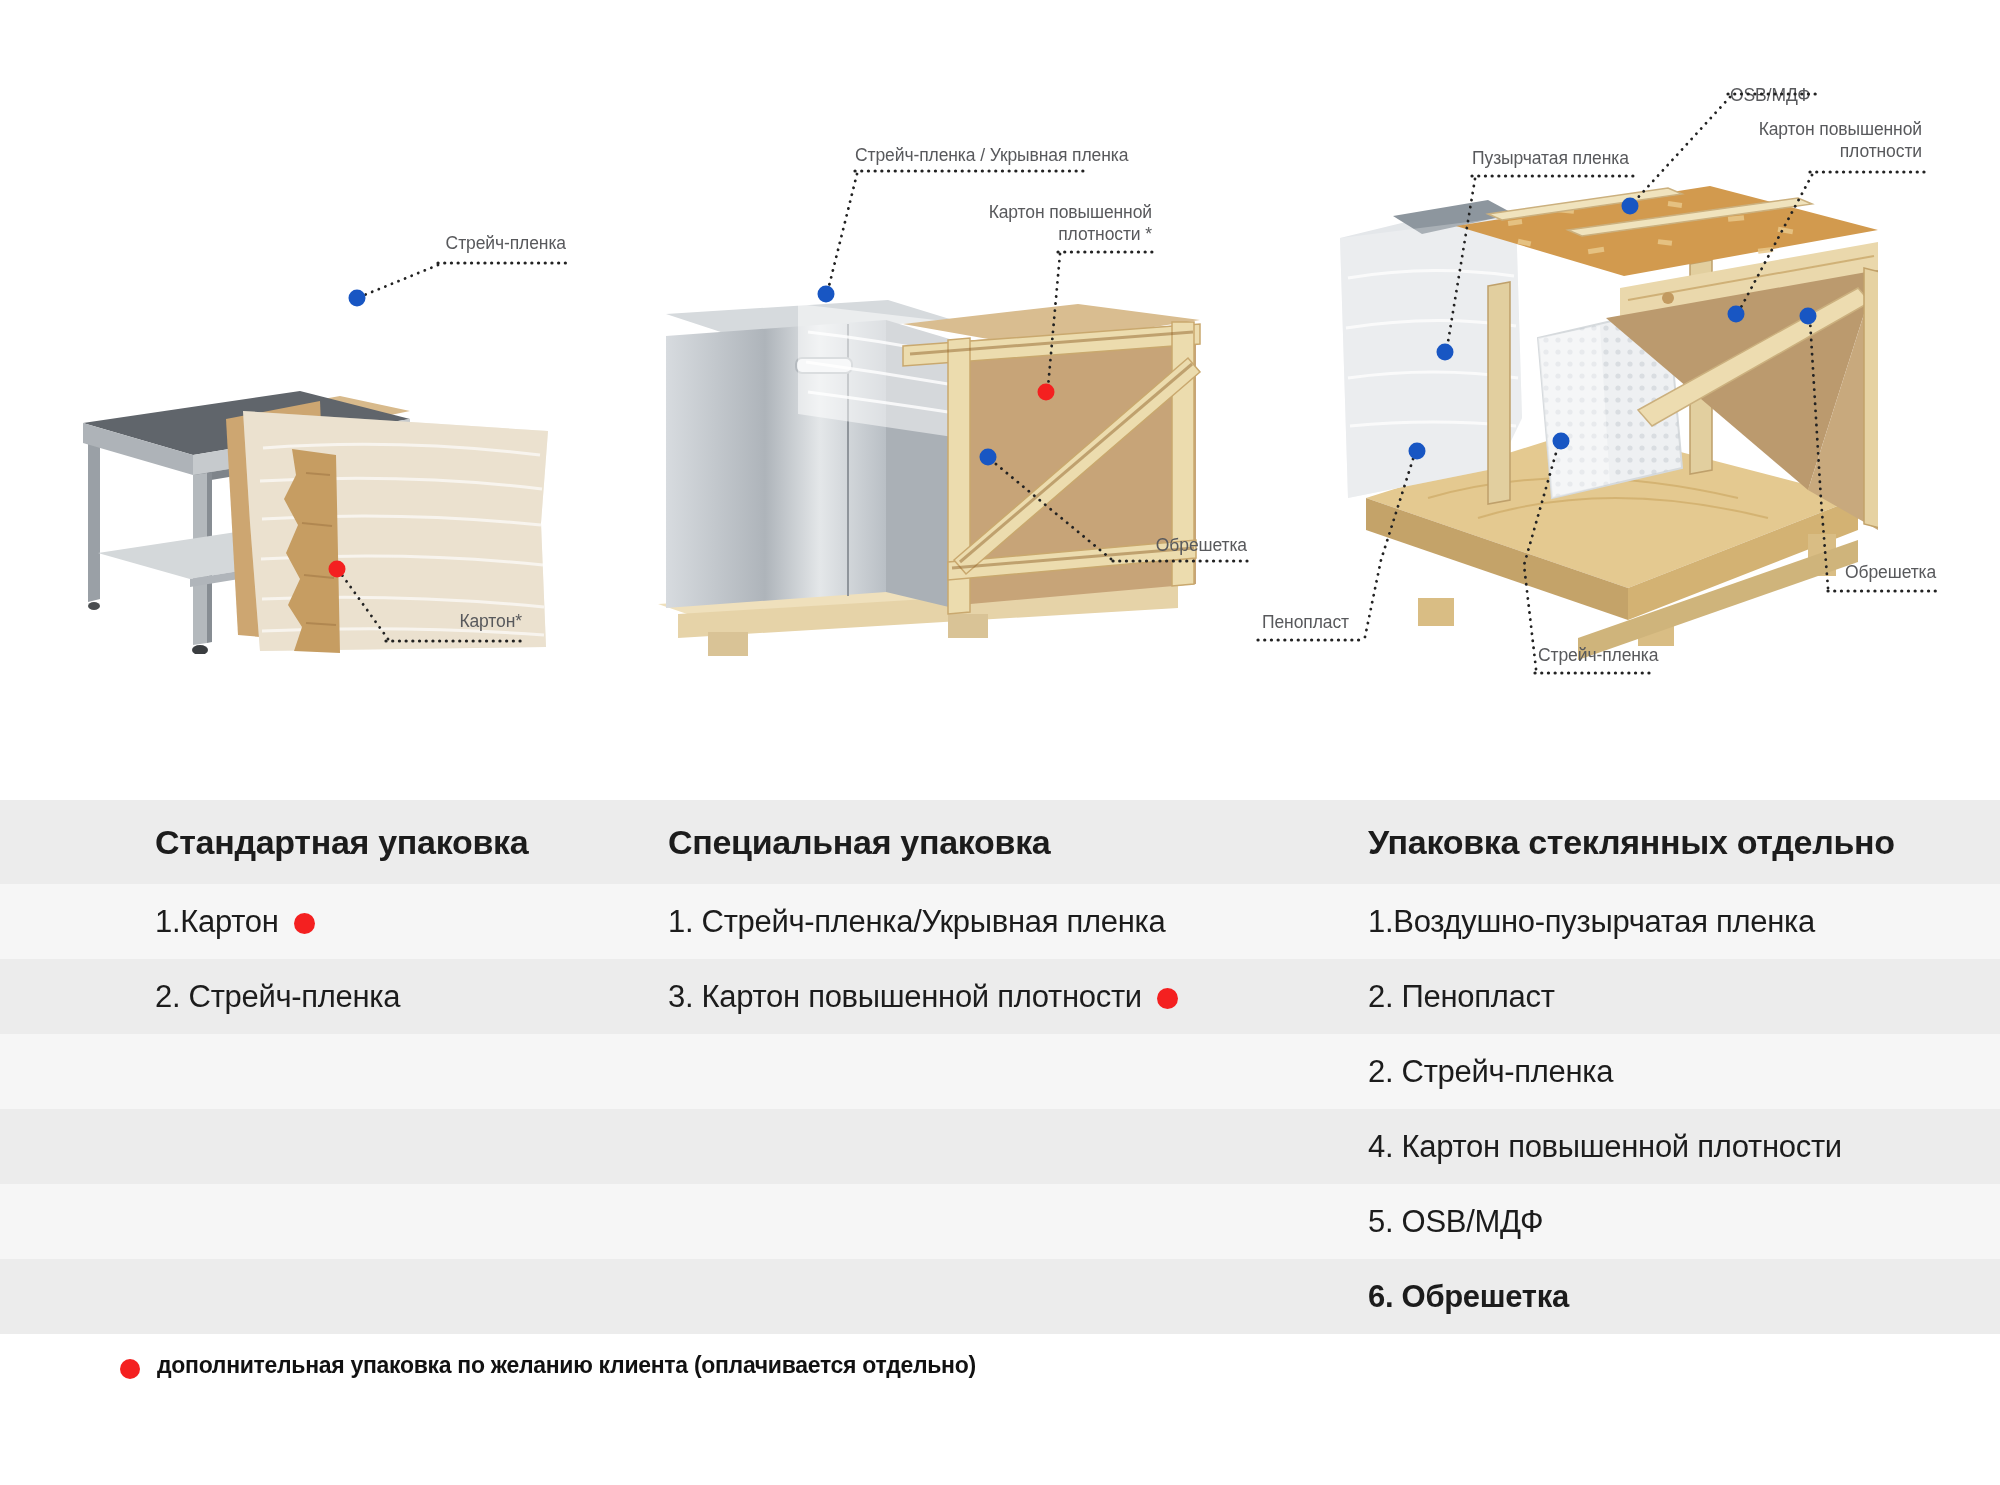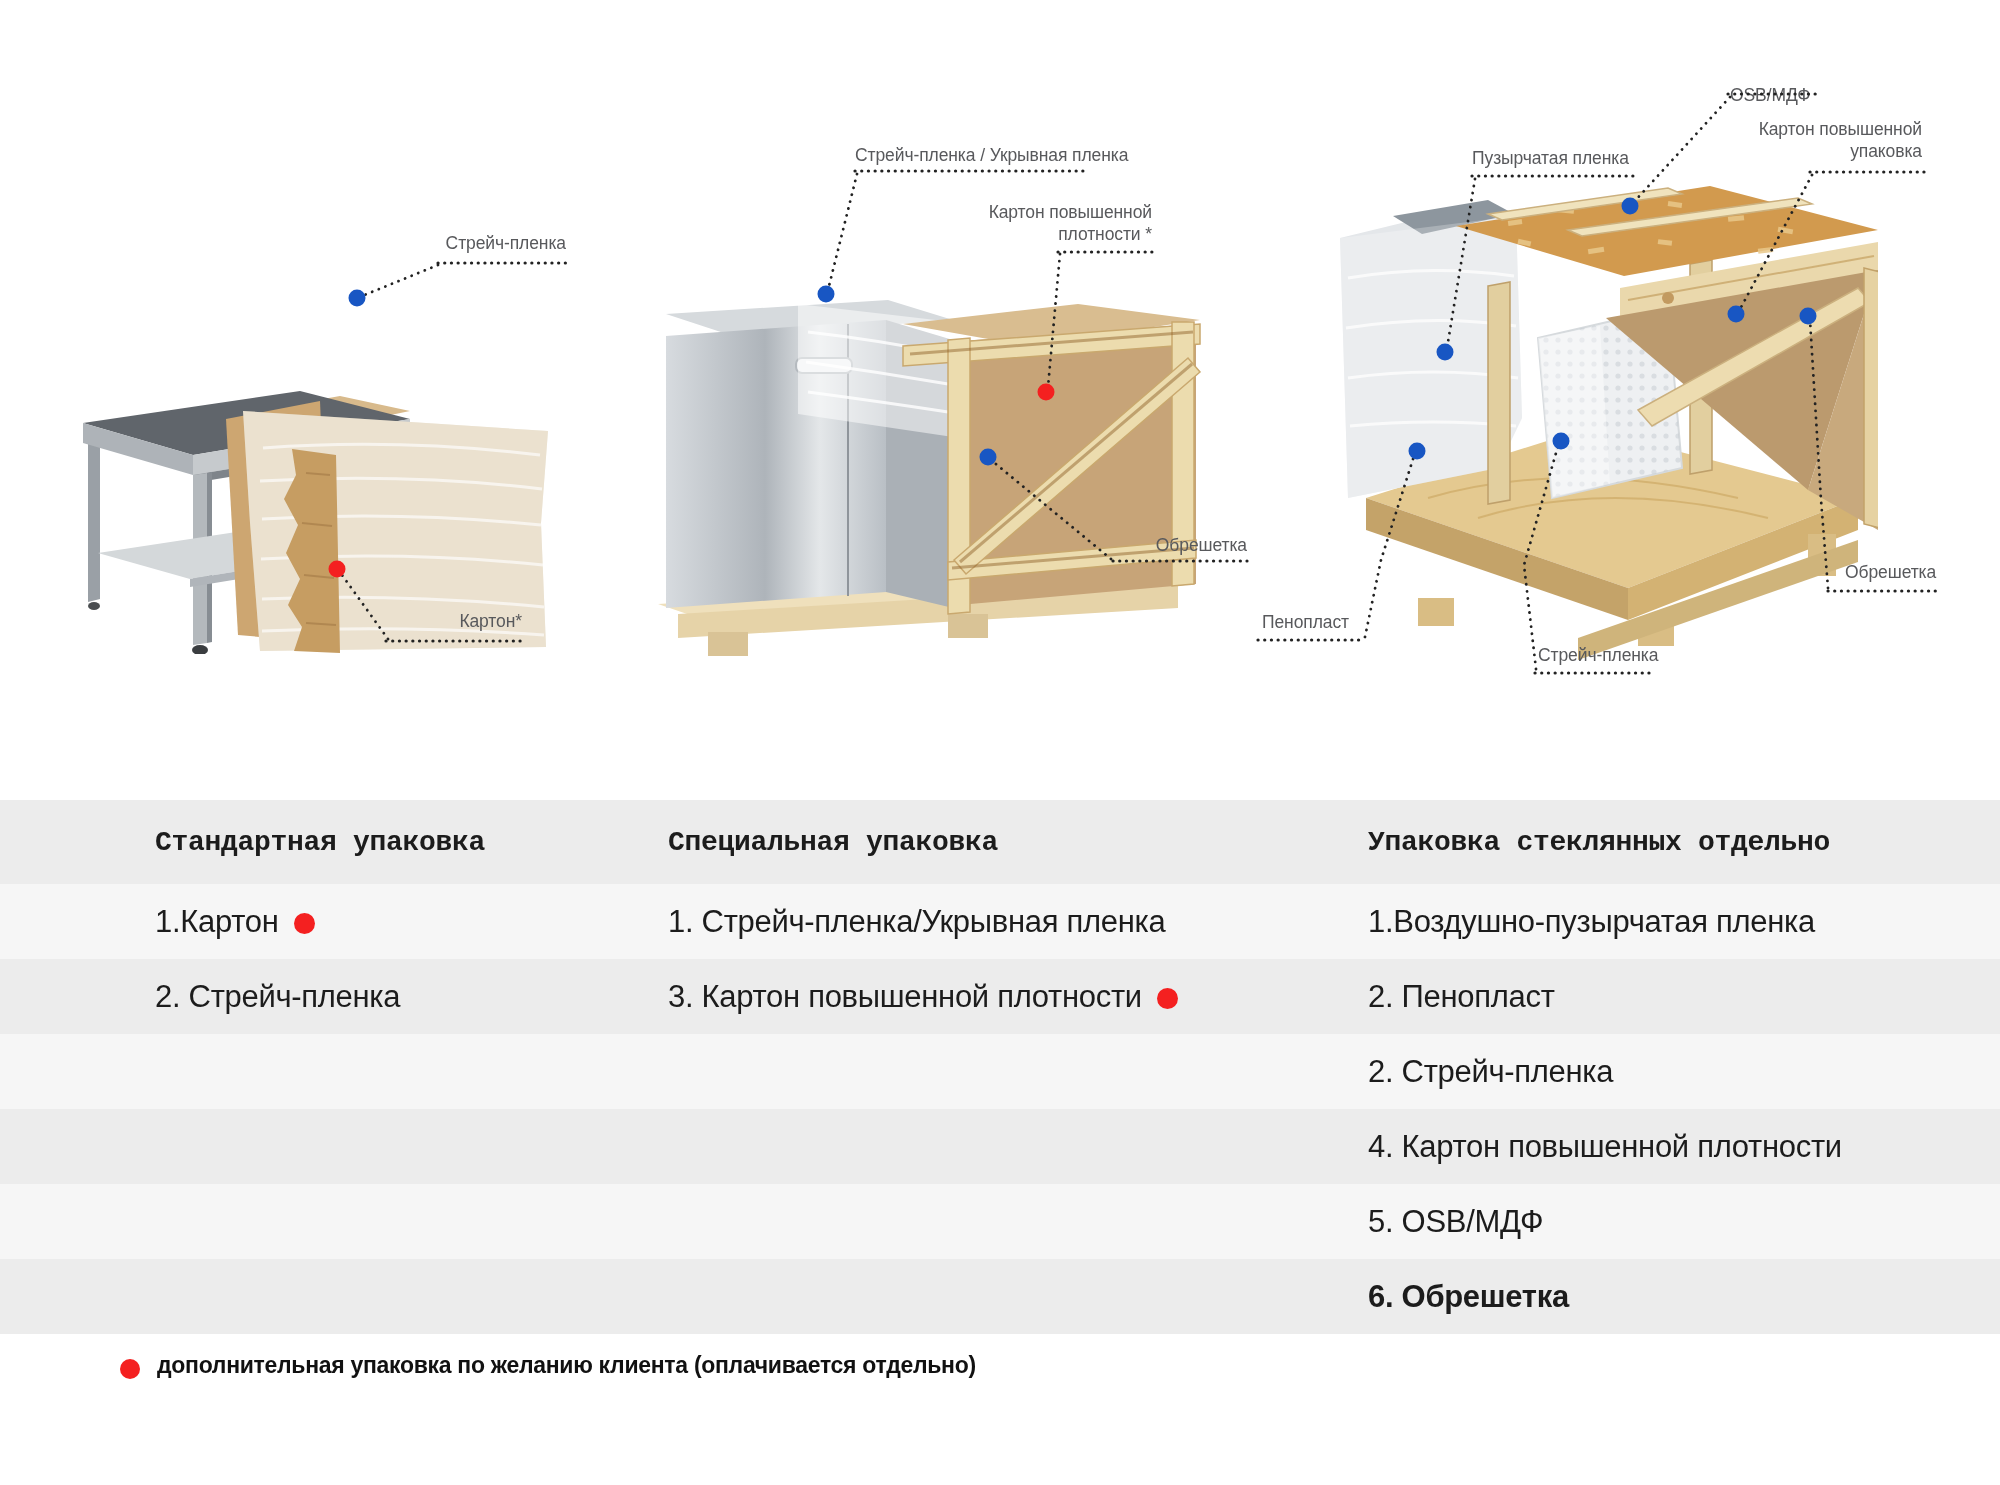--- a/index.html
+++ b/index.html
@@ -19,21 +19,21 @@
   #overlay{position:absolute;left:0;top:0;width:2000px;height:1485px;pointer-events:none;}
   
   #spec-table{position:absolute;left:0;top:800px;width:2000px;height:534px;}
   .band{position:absolute;left:0;width:2000px;}
   .band.dark{background:#ececec;}
   .band.light{background:#f6f6f6;}
   .cell{
     position:absolute;display:flex;align-items:center;
     font-size:31px;letter-spacing:-0.3px;white-space:nowrap;
   }
-  .cell.hdr{font-weight:bold;font-size:28px;font-family:Liberation Mono, monospace;}
+  .cell.hdr{font-weight:bold;font-size:34px;}
   .red-dot{
     display:inline-block;width:21px;height:21px;border-radius:50%;
     background:#f42020;margin-left:15px;transform:translateY(2px);
   }
   
   #footnote{position:absolute;left:120px;top:1352px;display:flex;align-items:flex-start;}
   #footnote .fn-dot{
     width:20px;height:20px;border-radius:50%;background:#f42020;
     margin-top:7px;margin-right:17px;flex:0 0 auto;
   }
@@ -206,21 +206,21 @@
   </div>
 
   <div class="callout r" style="left:1113px;top:534px;width:134px;">Обрешетка</div>
 
   <div class="callout" style="left:1472px;top:147px;">Пузырчатая пленка</div>
 
   <div class="callout" style="left:1730px;top:63px;margin-top:21px;">OSB/МДФ</div>
 
   <div class="callout r" style="left:1722px;top:118px;width:200px;">
     <span>Картон повышенной</span><br>
-    <span>упаковка</span>
+    <span>плотности</span>
   </div>
 
   <div class="callout" style="left:1845px;top:561px;">Обрешетка</div>
 
   <div class="callout" style="left:1538px;top:644px;">Стрейч-пленка</div>
 
   <div class="callout" style="left:1262px;top:611px;">Пенопласт</div>
 
   <svg id="overlay" viewBox="0 0 2000 1485">
 

